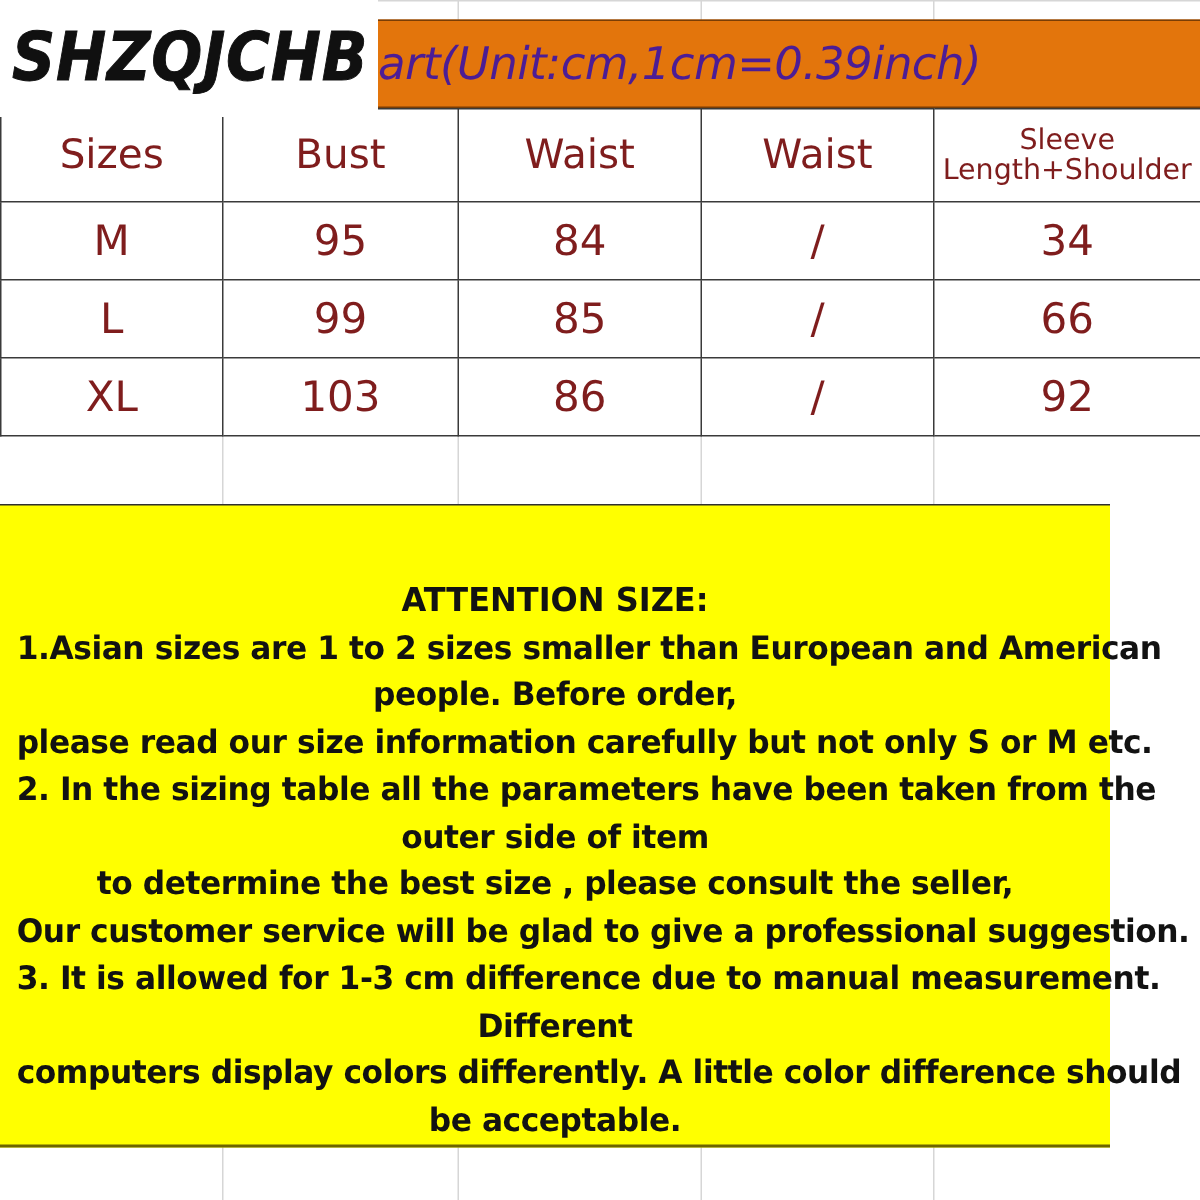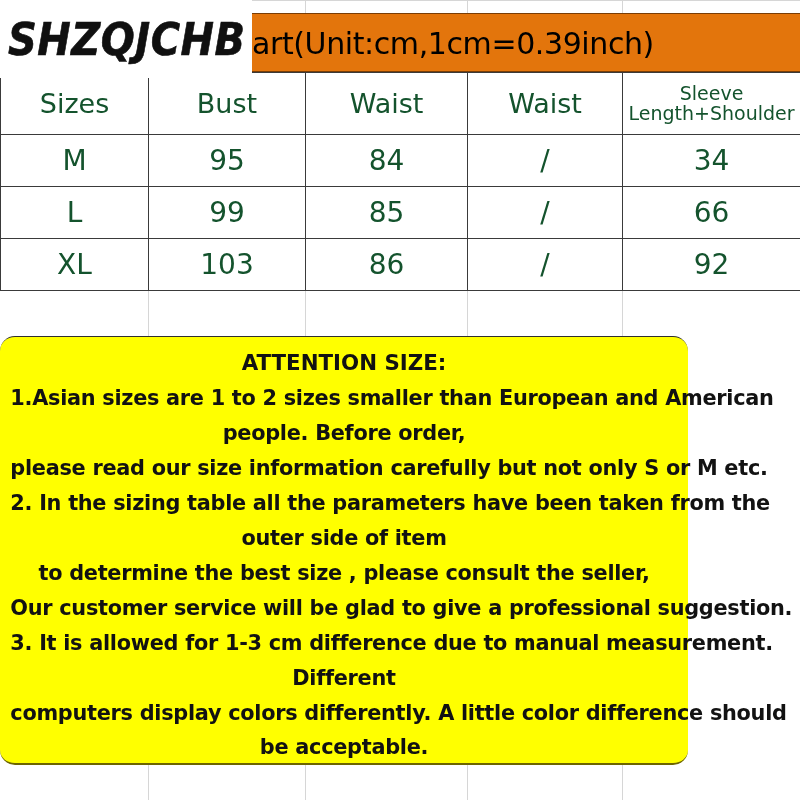--- a/index.html
+++ b/index.html
@@ -53,23 +53,24 @@
     box-sizing: border-box;
     z-index: 2;
   }
   #banner-text {
     position: absolute;
     left: 252px;
     top: 50%;
     transform: translateY(-50%);
     font-size: 30px;
     letter-spacing: -0.4px;
-    color: #000000;
+    color: #4c1d95;
     white-space: nowrap;
     font-family: "DejaVu Sans", sans-serif;
+    font-style: italic;
   }
 
   
   #watermark {
     position: absolute;
     left: 0;
     top: 0;
     width: 252px;
     height: 78px;
     background: #ffffff;
@@ -99,21 +100,21 @@
     border-collapse: collapse;
     table-layout: fixed;
     z-index: 3;
     background: #ffffff;
   }
   #size-table td, #size-table th {
     border: 1px solid #3a3a3a;
     text-align: center;
     vertical-align: middle;
     background: #ffffff;
-    color: #14532d;
+    color: #7f1d1d;
     font-family: "DejaVu Sans", sans-serif;
     font-weight: normal;
     padding: 0;
   }
   #size-table thead th {
     height: 61px;
     font-size: 27px;
   }
   #size-table tbody td {
     height: 51px;
@@ -132,33 +133,32 @@
   .sleeve-head .l1 { display: block; font-size: 19px; }
   .sleeve-head .l2 { display: block; font-size: 19px; }
 
   .slash { font-size: 26px; }
 
   
   #attention {
     position: absolute;
     left: 0;
     top: 336px;
-    width: 688px;
+    width: 740px;
     height: 429px;
     background: #ffff00;
     border-top: 1px solid #2f2f2f;
     border-bottom: 2px solid #6d6500;
     box-sizing: border-box;
     z-index: 4;
     display: flex;
     flex-direction: column;
     align-items: center;
-    justify-content: space-between;
+    justify-content: flex-end;
     padding-top: 10px;
-    border-radius: 15px;
   }
   .att-line {
     display: block;
     width: 100%;
     text-align: center;
     font-family: "DejaVu Sans", sans-serif;
     font-weight: bold;
     font-size: 21.5px;
     line-height: 31.5px;
     color: #121212;

